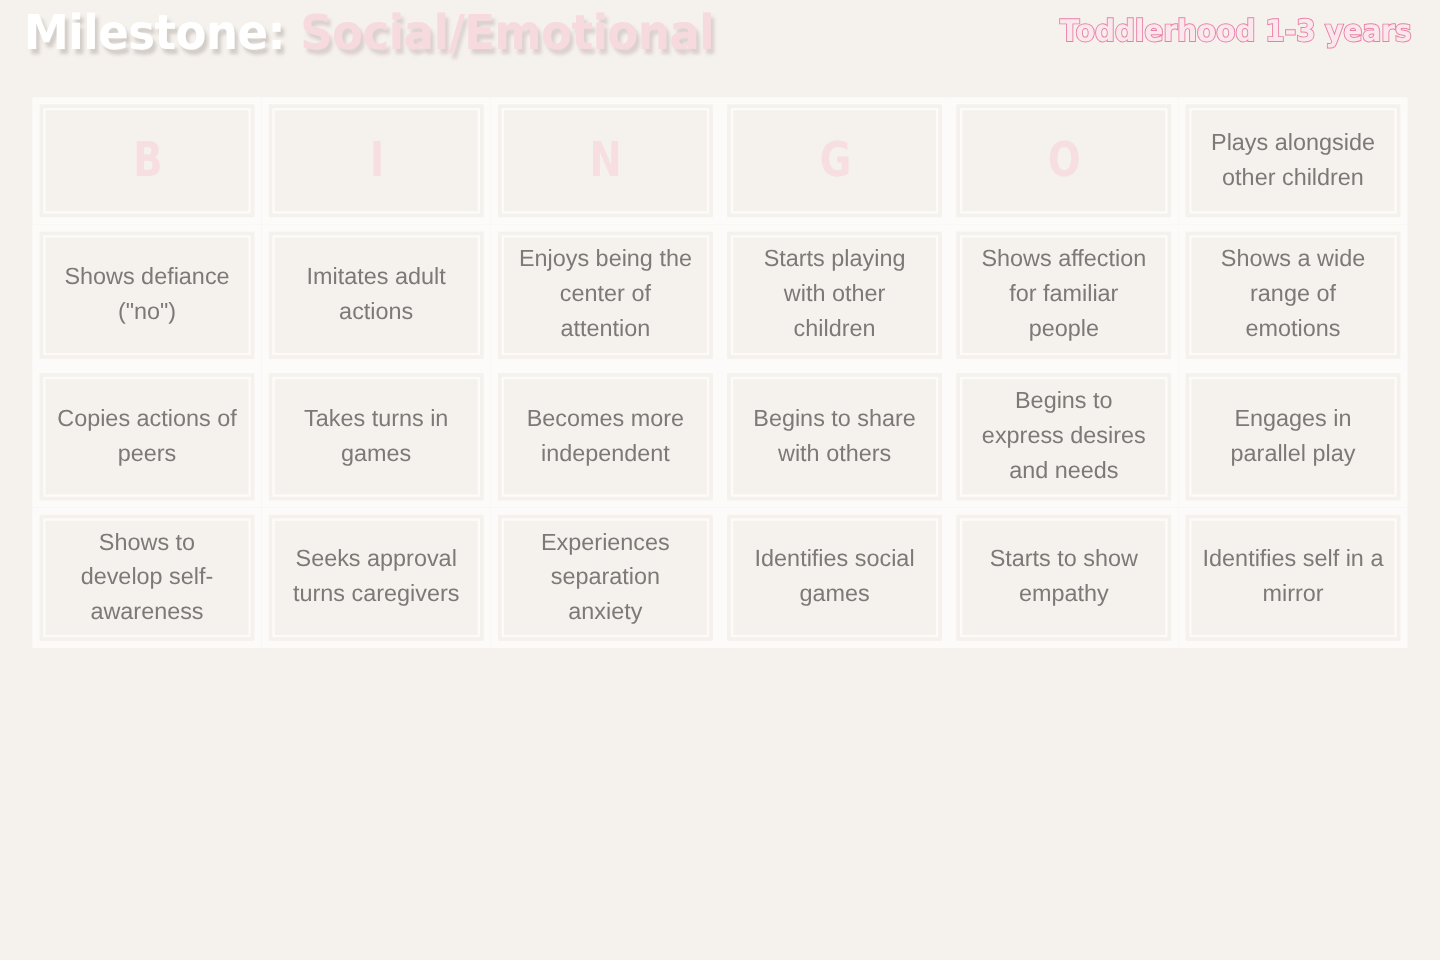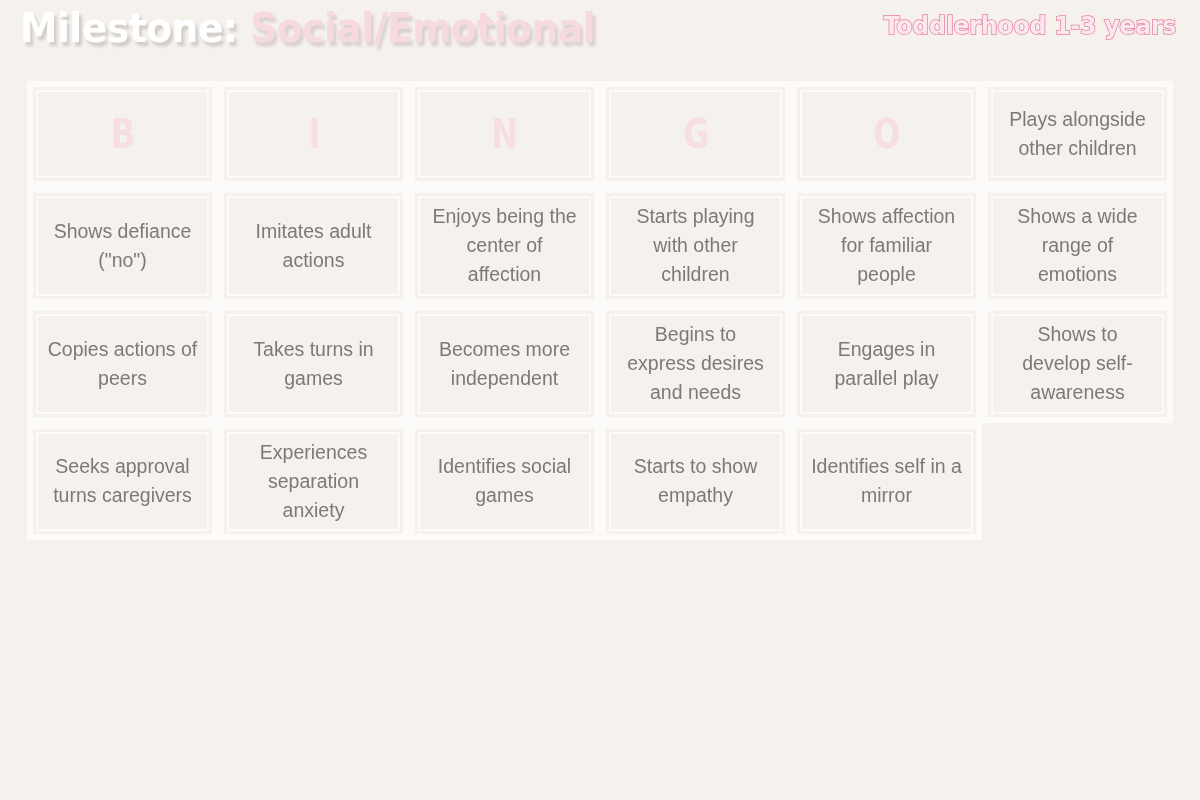--- a/index.html
+++ b/index.html
@@ -166,41 +166,44 @@
     <div class="cell">
       <span class="cell-text">Plays alongside other children</span>
     </div>
     <div class="cell">
       <span class="cell-text">Shows defiance ("no")</span>
     </div>
     <div class="cell">
       <span class="cell-text">Imitates adult actions</span>
     </div>
     <div class="cell">
-      <span class="cell-text">Enjoys being the center of affection</span>
+      <span class="cell-text">Enjoys being the center of attention</span>
     </div>
     <div class="cell">
       <span class="cell-text">Starts playing with other children</span>
     </div>
 
     <div class="cell">
       <span class="cell-text">Shows affection for familiar people</span>
     </div>
     <div class="cell">
       <span class="cell-text">Shows a wide range of emotions</span>
     </div>
     <div class="cell">
       <span class="cell-text">Copies actions of peers</span>
     </div>
     <div class="cell">
       <span class="cell-text">Takes turns in games</span>
     </div>
 
     <div class="cell">
       <span class="cell-text">Becomes more independent</span>
+    </div>
+    <div class="cell">
+      <span class="cell-text">Begins to share with others</span>
     </div>
     <div class="cell">
       <span class="cell-text">Begins to express desires and needs</span>
     </div>
     <div class="cell">
       <span class="cell-text">Engages in parallel play</span>
     </div>
     <div class="cell">
       <span class="cell-text">Shows to develop self-awareness</span>
     </div>

